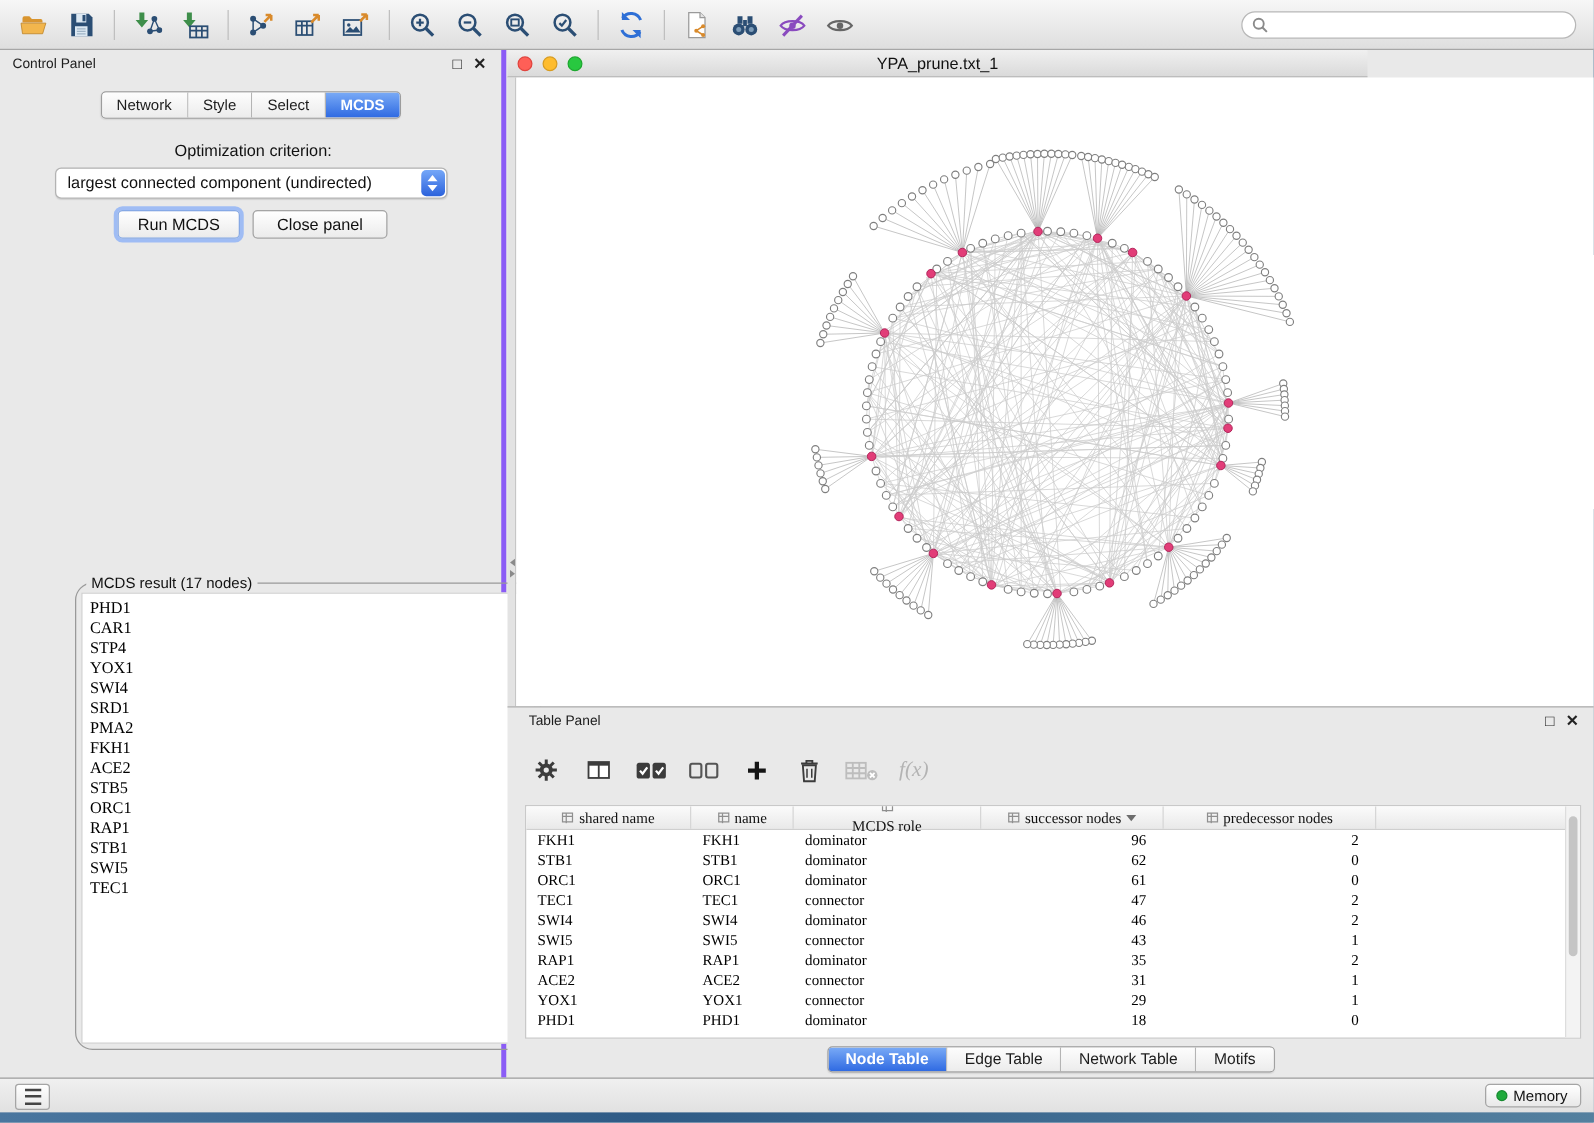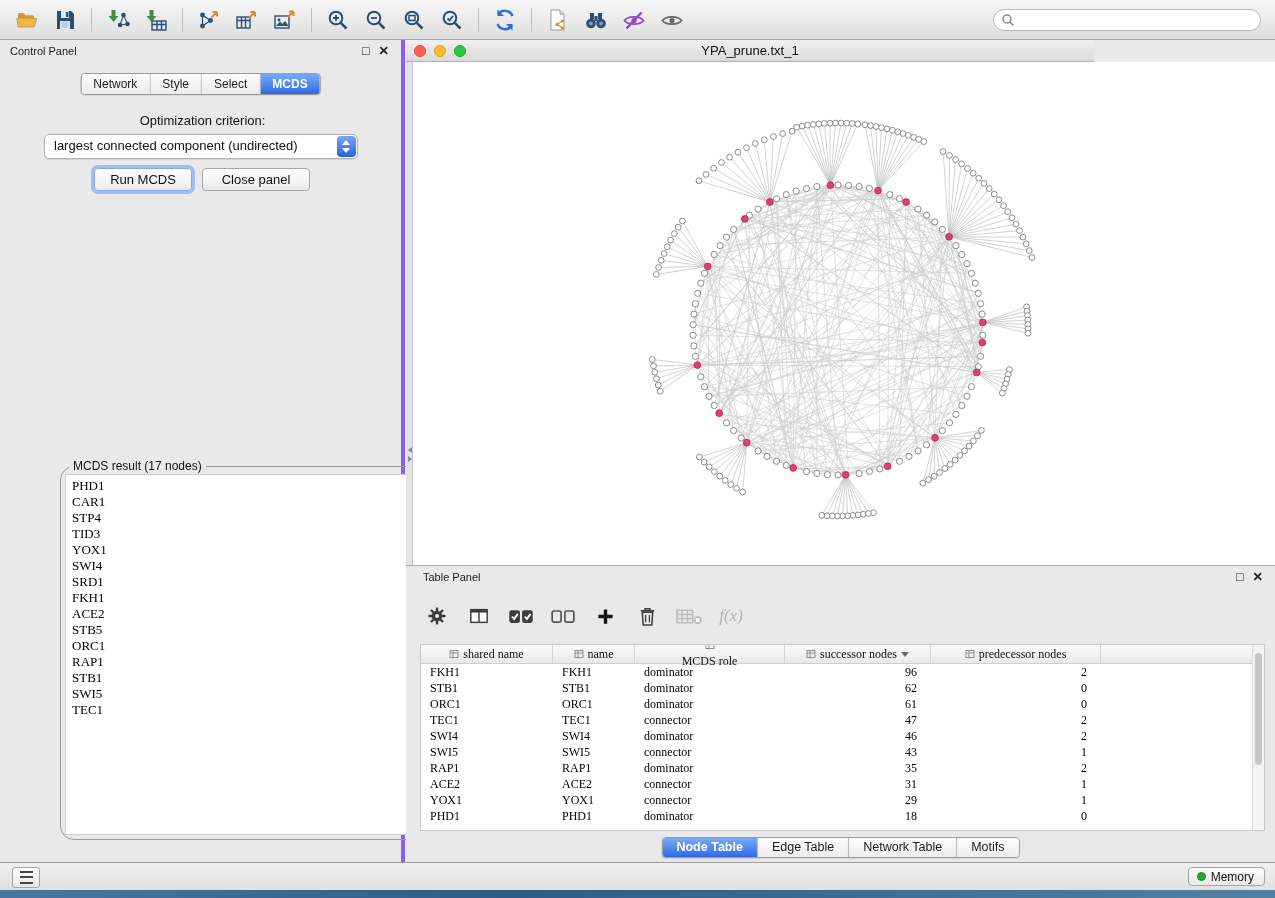--- a/index.html
+++ b/index.html
@@ -295,24 +295,24 @@
       <div class="stepper"></div>
     </div>
     <div class="mac-btn run">Run MCDS</div>
     <div class="mac-btn closep">Close panel</div>
     <div class="groupbox">
       <div class="legend">MCDS result (17 nodes)</div>
       <div class="mcds-list">
           <div class="mcds-item">PHD1</div>
           <div class="mcds-item">CAR1</div>
           <div class="mcds-item">STP4</div>
-          <div class="mcds-item">TID3</div>
           <div class="mcds-item">YOX1</div>
           <div class="mcds-item">SWI4</div>
           <div class="mcds-item">SRD1</div>
+          <div class="mcds-item">PMA2</div>
           <div class="mcds-item">FKH1</div>
           <div class="mcds-item">ACE2</div>
           <div class="mcds-item">STB5</div>
           <div class="mcds-item">ORC1</div>
           <div class="mcds-item">RAP1</div>
           <div class="mcds-item">STB1</div>
           <div class="mcds-item">SWI5</div>
           <div class="mcds-item">TEC1</div>
         </div>
     </div>

